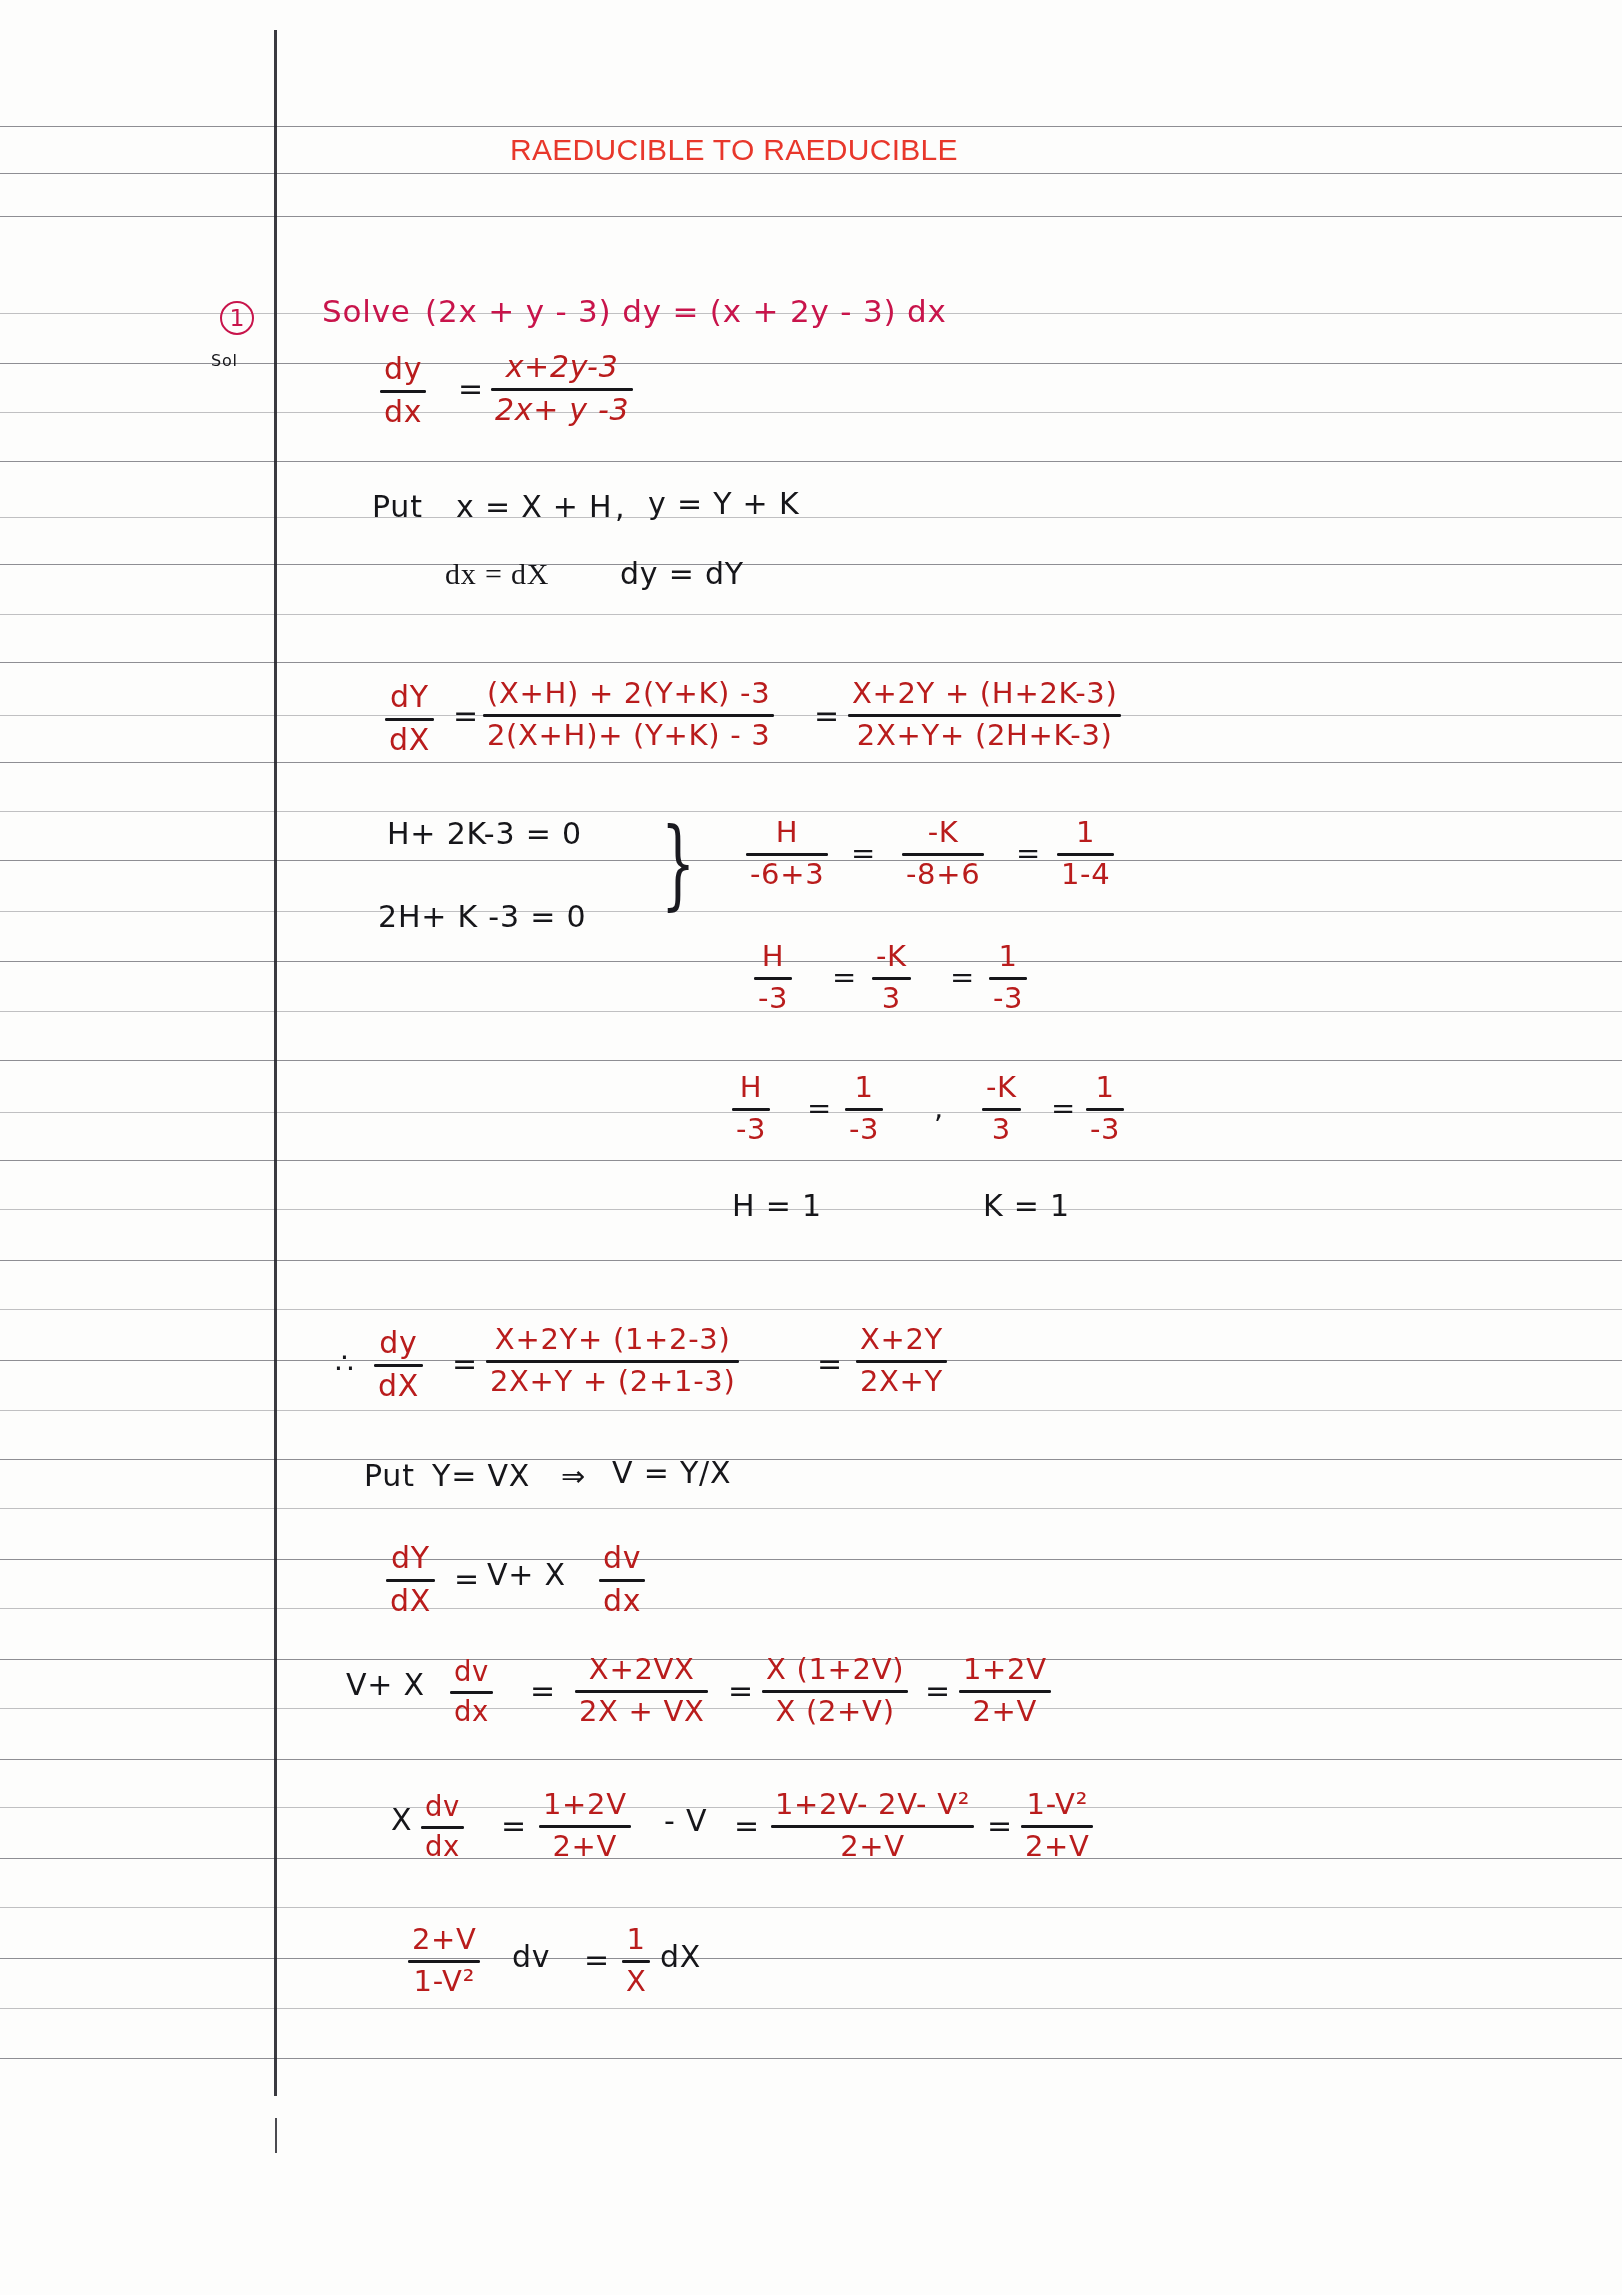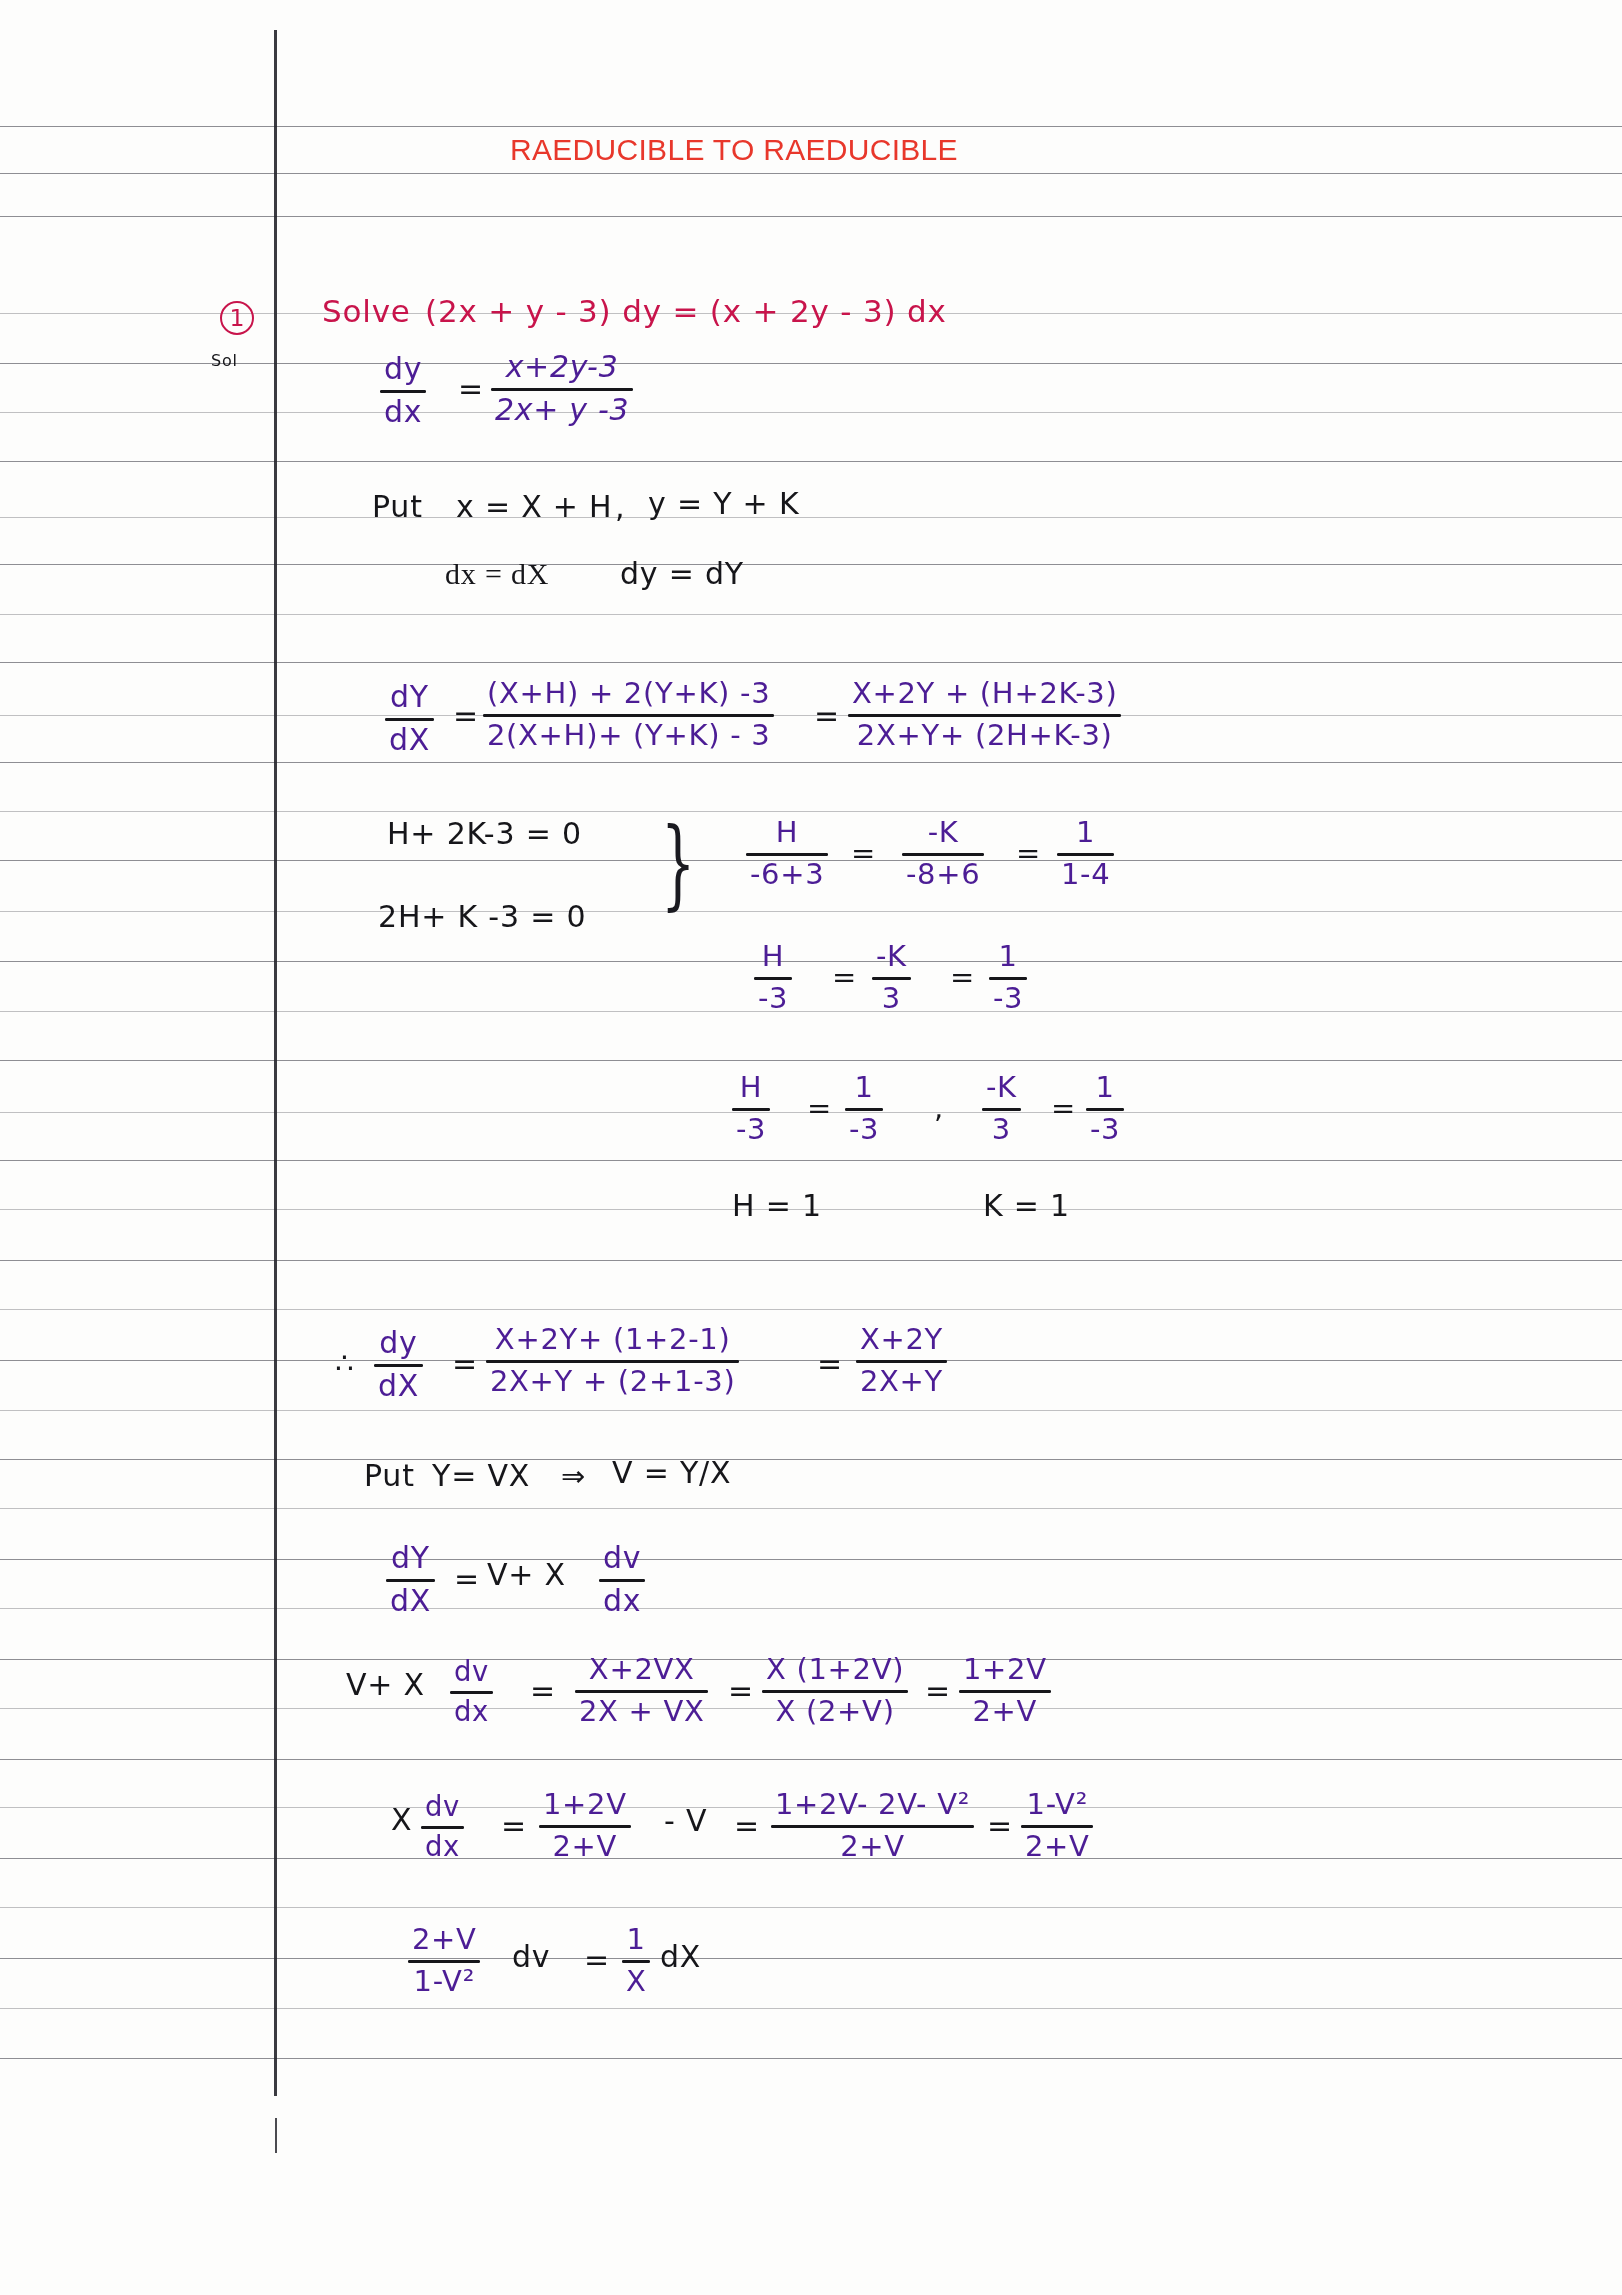--- a/index.html
+++ b/index.html
@@ -99,21 +99,21 @@
     box-sizing: border-box;
   }
 
   
   .frac {
     position: absolute;
     display: inline-flex;
     flex-direction: column;
     align-items: center;
     font-family: "DejaVu Sans", sans-serif;
-    color: #4c1d95;
+    color: #b91c1c;
     letter-spacing: 0.7px;
     line-height: 1.08;
   }
   .frac .num, .frac .den {
     white-space: nowrap;
     padding: 0 3.9px;
   }
   .frac .bar {
     width: 100%;
     height: 2.6px;
@@ -298,21 +298,21 @@
   <div class="hw s46" style="left:983px; top:1191px;">K = 1</div>
 
   <div class="hw s44" style="left:335px; top:1349px;">∴</div>
   <div class="frac s46" style="left:374px; top:1327px;">
     <span class="num">dy</span>
     <span class="bar"></span>
     <span class="den">dX</span>
   </div>
   <div class="hw s46" style="left:452px; top:1349px;">=</div>
   <div class="frac s44" style="left:486px; top:1324px;">
-    <span class="num">X+2Y+ (1+2-1)</span>
+    <span class="num">X+2Y+ (1+2-3)</span>
     <span class="bar"></span>
     <span class="den">2X+Y + (2+1-3)</span>
   </div>
   <div class="hw s46" style="left:817px; top:1349px;">=</div>
   <div class="frac s44" style="left:856px; top:1324px;">
     <span class="num">X+2Y</span>
     <span class="bar"></span>
     <span class="den">2X+Y</span>
   </div>
 

